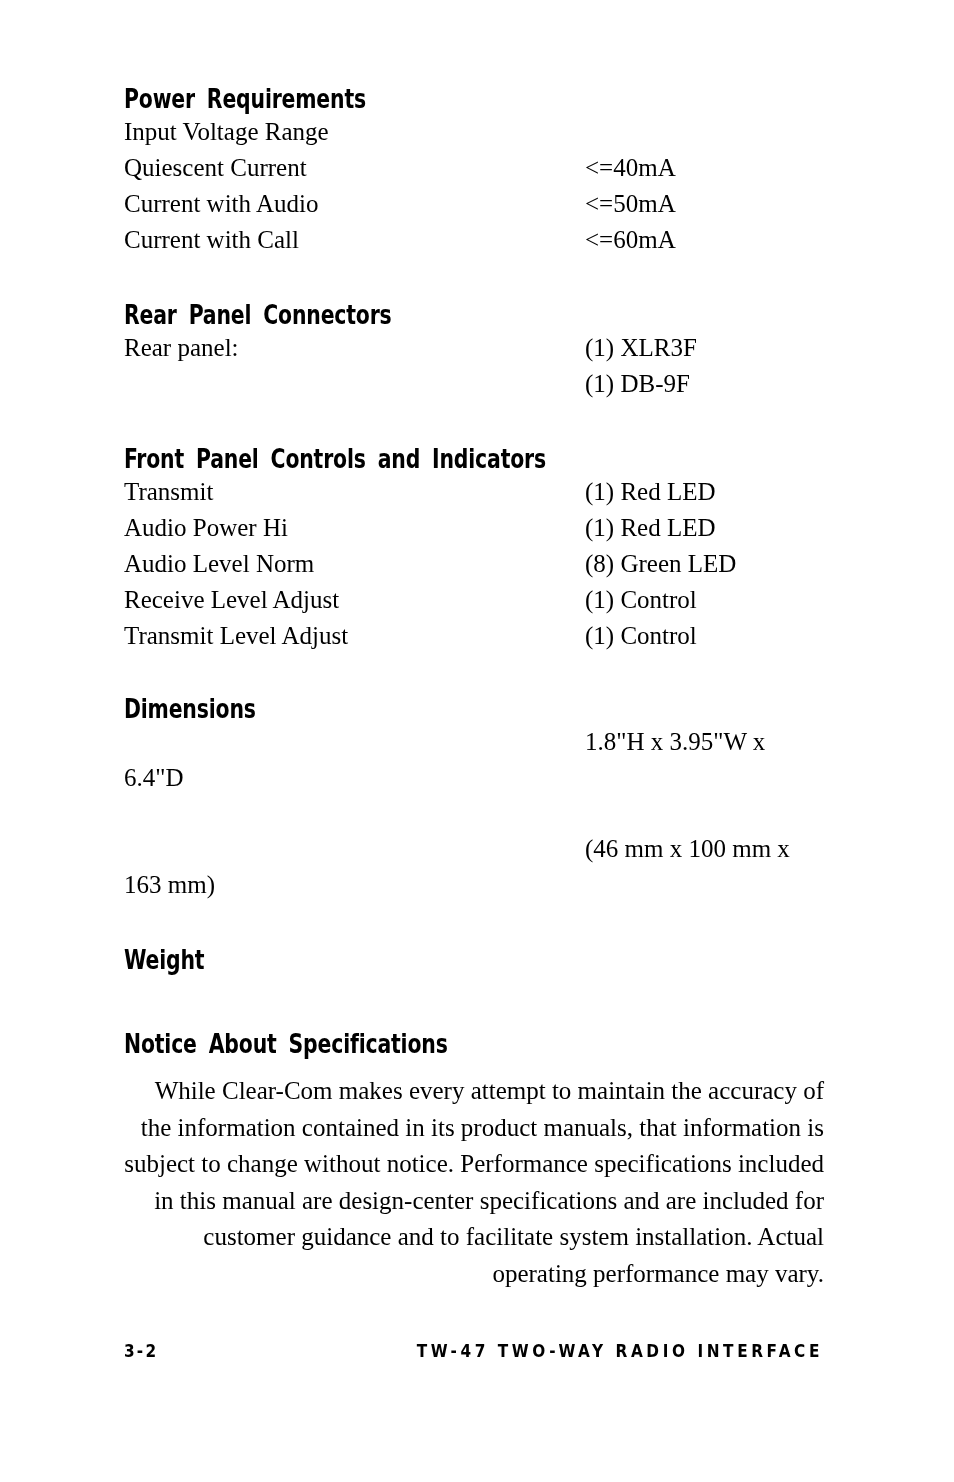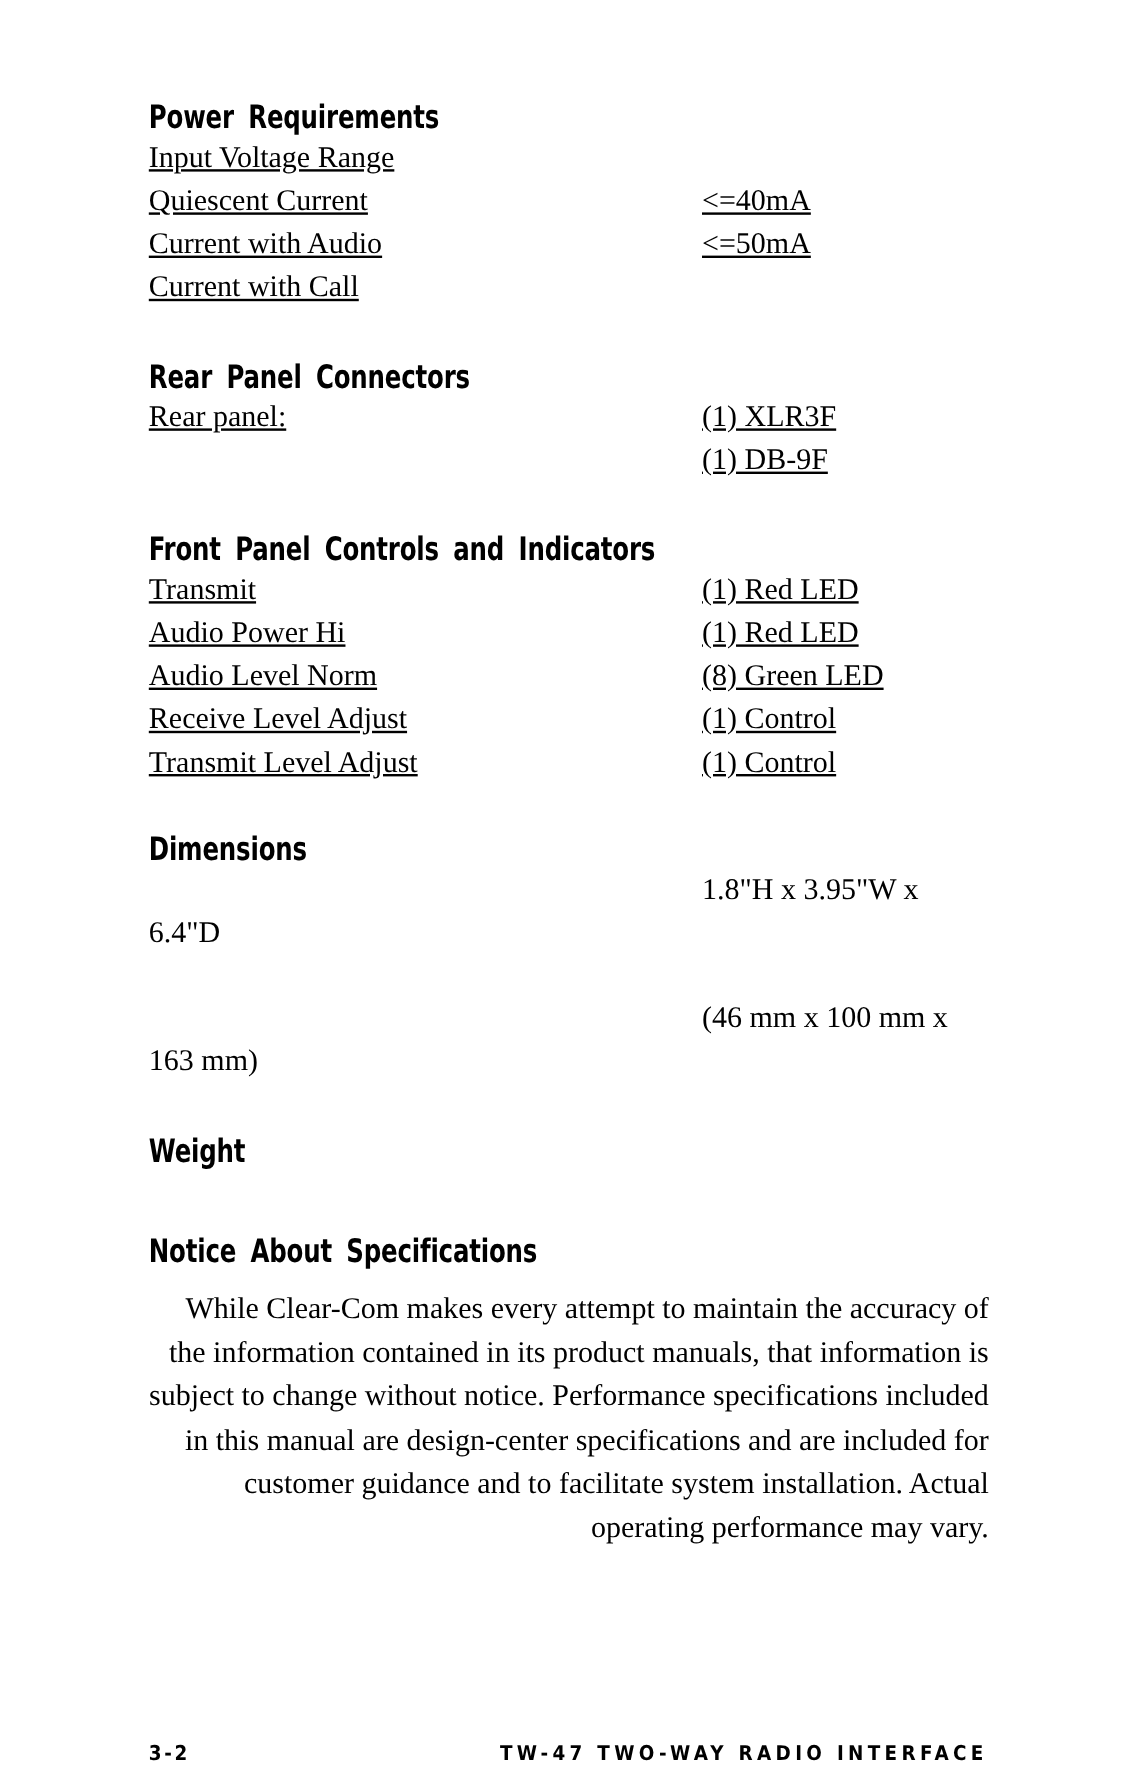--- a/index.html
+++ b/index.html
@@ -38,21 +38,20 @@
     transform-origin: left center;
     white-space: nowrap;
   }
 
   
   .spec-row {
     display: flex;
     font-size: 25px;
     line-height: 36px;
     white-space: nowrap;
-    text-decoration: underline;
   }
   .spec-label {
     width: 461px;
     flex: 0 0 461px;
   }
   .spec-value {
     flex: 1 1 auto;
   }
 
   
@@ -83,21 +82,21 @@
   .gap-section { height: 42px; }
   .gap-before-dim { height: 40px; }
   .gap-before-weight { height: 42px; }
   .gap-before-notice { height: 54px; }
   .gap-after-notice-heading { height: 14px; }
 
   
   .footer {
     position: absolute;
     left: 124px;
-    top: 1452px;
+    top: 1341px;
     width: 699px;
     display: flex;
     justify-content: space-between;
     align-items: baseline;
     font-family: "DejaVu Sans Condensed", "Liberation Sans Narrow", "Liberation Sans", sans-serif;
     font-weight: bold;
     font-size: 17px;
   }
   .footer-page {
     letter-spacing: 2.2px;
@@ -120,20 +119,21 @@
     <div class="spec-row">
       <span class="spec-label">Quiescent Current</span>
       <span class="spec-value">&lt;=40mA</span>
     </div>
     <div class="spec-row">
       <span class="spec-label">Current with Audio</span>
       <span class="spec-value">&lt;=50mA</span>
     </div>
     <div class="spec-row">
       <span class="spec-label">Current with Call</span>
+      <span class="spec-value">&lt;=60mA</span>
     </div>
 
     <div class="gap-section"></div>
 
     <h2 class="section-heading">Rear Panel Connectors</h2>
     <div class="spec-row">
       <span class="spec-label">Rear panel:</span>
       <span class="spec-value">(1) XLR3F</span>
     </div>
     <div class="spec-row">

